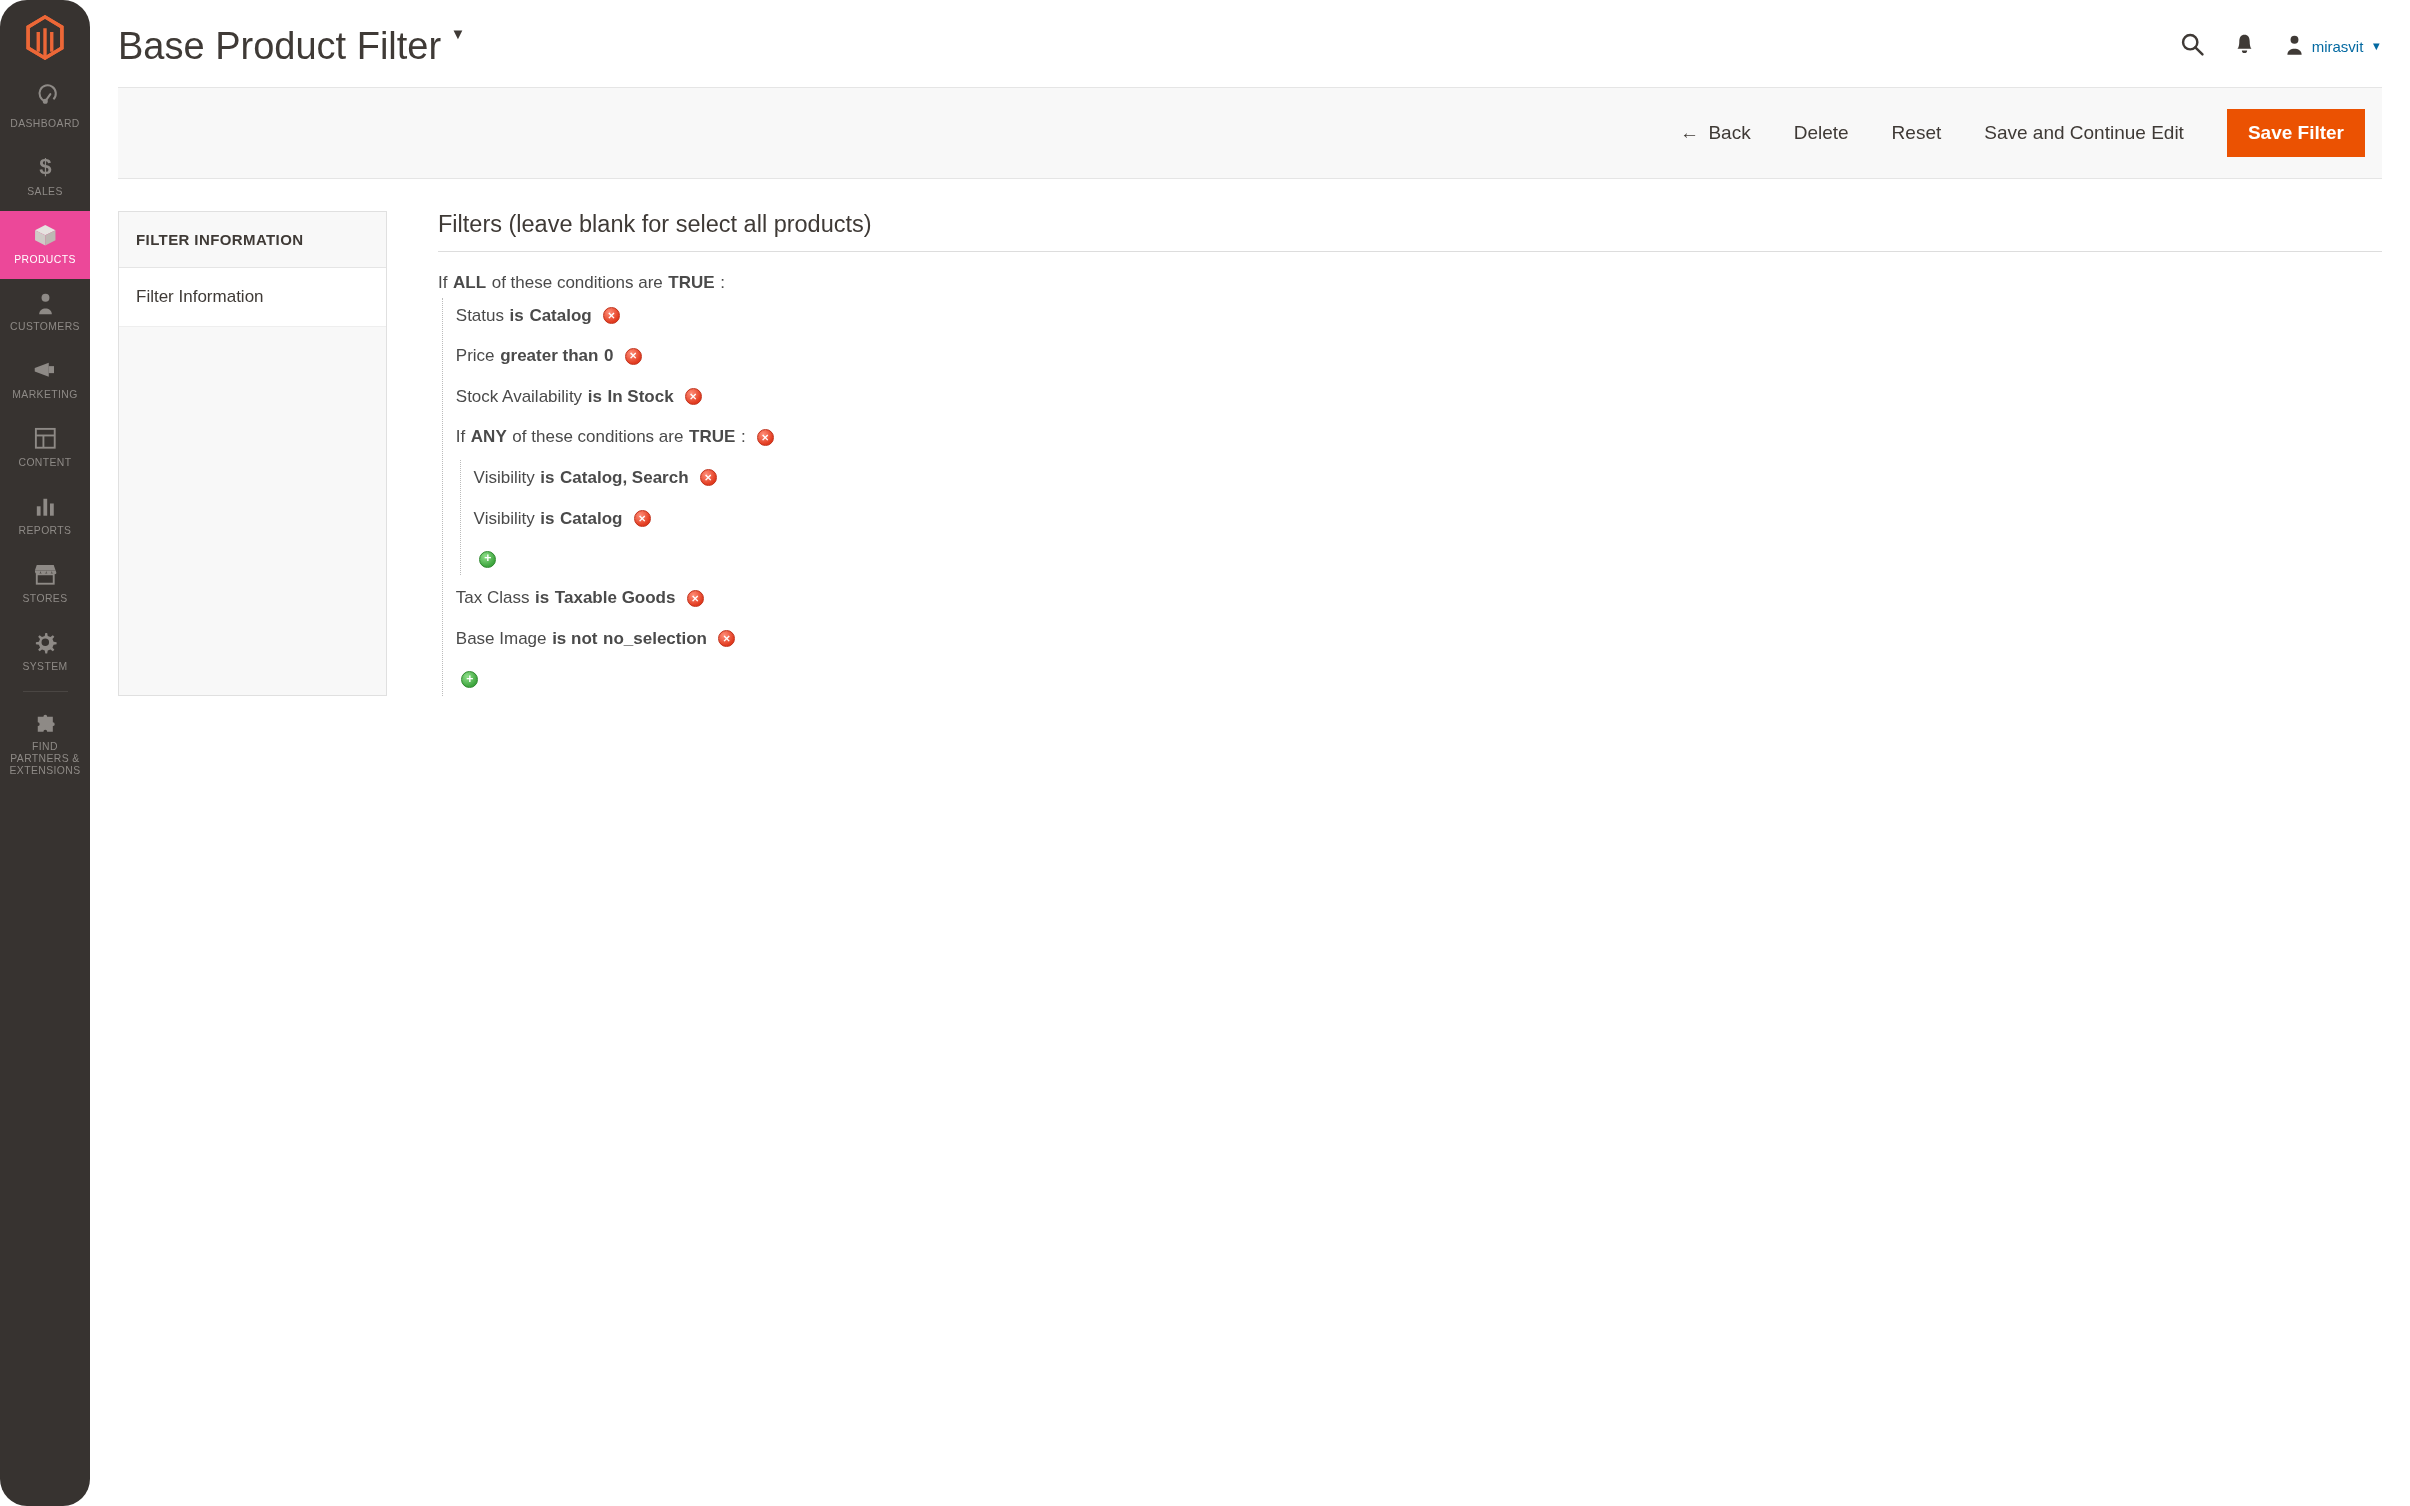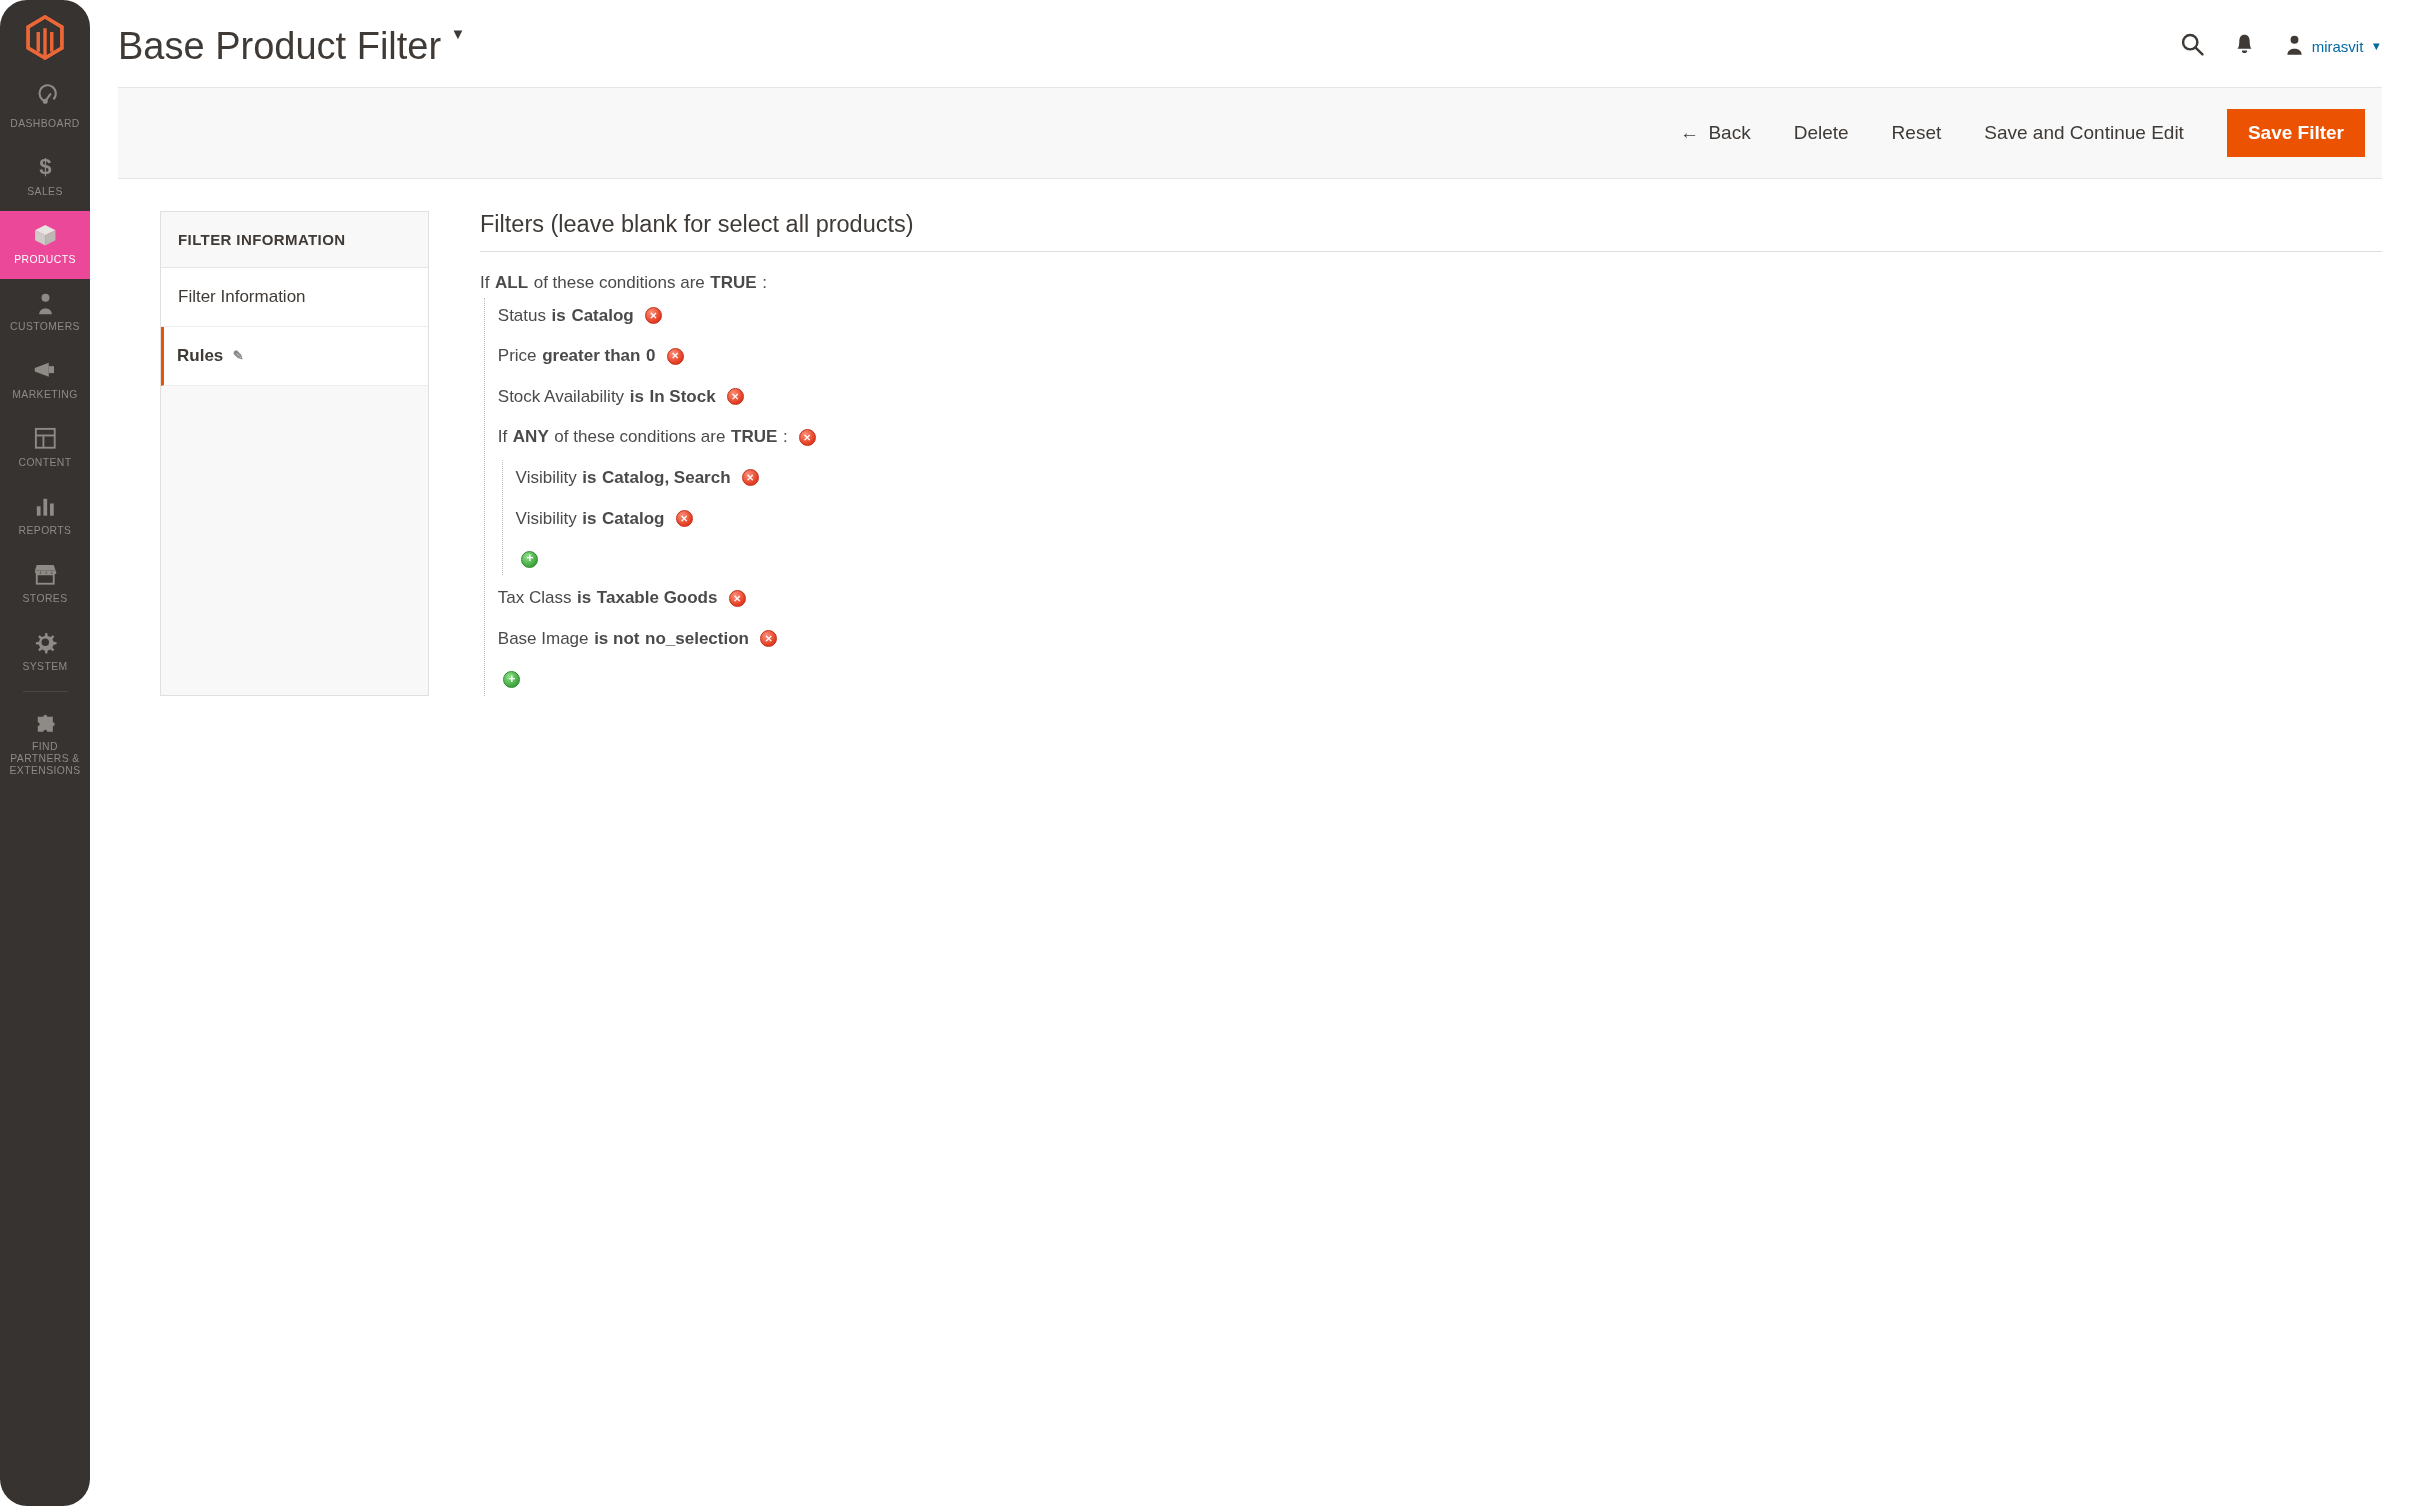--- a/index.html
+++ b/index.html
@@ -28,21 +28,21 @@
     .header-actions .icon { cursor: pointer; }
     .user-block { display: flex; align-items: center; gap: 7.5px; cursor: pointer; }
     .user-block .caret { font-size: 11.3px; }
 
     
     .action-bar { border-top: 0.9px solid #e5e5e5; border-bottom: 0.9px solid #e5e5e5; background: #f8f8f8; padding: 21px 17px; display: flex; justify-content: flex-end; align-items: center; gap: 43px; }
     .action-link { color: #3f3a36; font-size: 19px; cursor: pointer; display:flex; align-items:center; gap:9.4px; }
     .btn-primary { background: #eb5202; color: #fff; font-size: 19px; padding: 13px 21px; cursor: pointer; font-weight: 600; }
 
     
-    .content-row { display: flex; gap: 51px; margin-top: 32px; margin-left: 42px; }
+    .content-row { display: flex; gap: 51px; margin-top: 32px; }
 
     
     .tabs-panel { width: 269px; border: 0.9px solid #e0e0e0; background: #f8f8f8; }
     .tabs-title { font-size: 15px; font-weight: 700; letter-spacing: 0.4px; color: #3f3a36; padding: 19px 17px; border-bottom: 0.9px solid #e5e5e5; }
     .tab-item { padding: 19px 17px; font-size: 17px; color: #3f3a36; cursor: pointer; background:#fff; border-bottom: 0.9px solid #eee; display:flex; align-items:center; gap:9.4px;}
     .tab-item.active { border-left: 3.8px solid #eb5202; font-weight: 600; padding-left: 13px; }
 
     
     .rules-panel { flex: 1; }
     .rules-heading { font-size: 23.5px; color: #3f3a36; padding-bottom: 13px; border-bottom: 0.9px solid #ddd; margin-bottom: 21px; }
@@ -210,24 +210,20 @@
       <span class="btn-primary">Save Filter</span>
     </div>
 
     <div class="content-row">
 
       <div class="tabs-panel">
         <div class="tabs-title">FILTER INFORMATION</div>
         <div class="tab-item">
           <span>Filter Information</span>
         </div>
-        <div class="tab-item active">
-          <span>Rules</span>
-          <span class="pencil-icon">✎</span>
-        </div>
       </div>
 
       <div class="rules-panel">
         <div class="rules-heading">Filters (leave blank for select all products)</div>
 
         <div class="cond-line">
           <span>If</span>
           <span class="w">ALL</span>
           <span>of these conditions are</span>
           <span class="w">TRUE</span>

